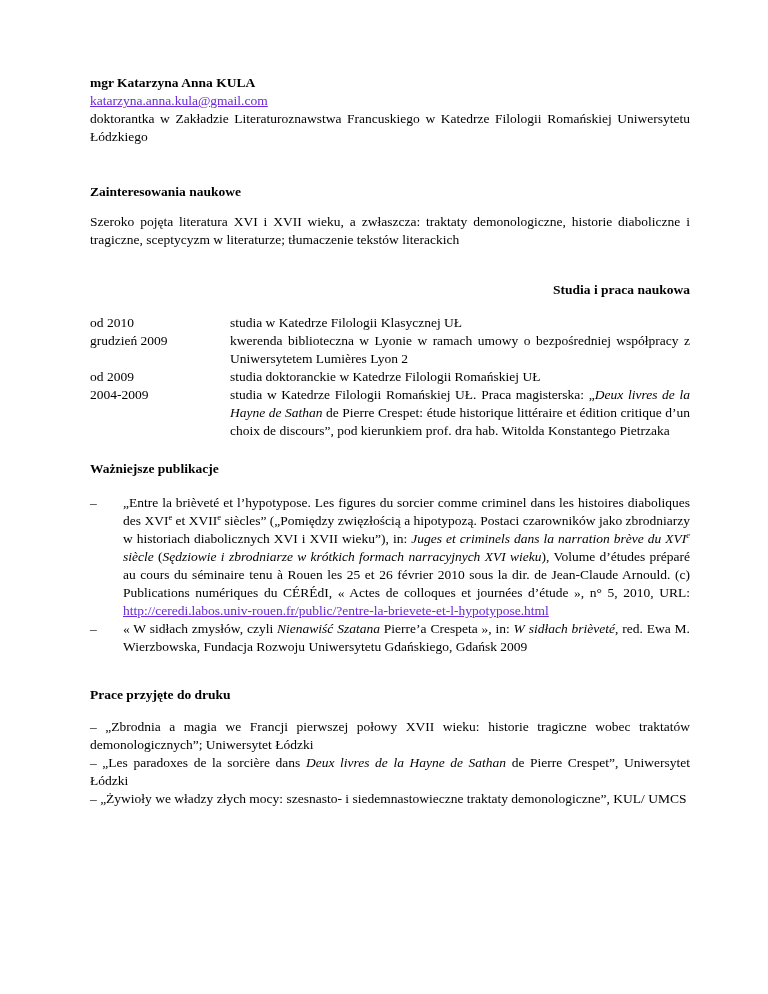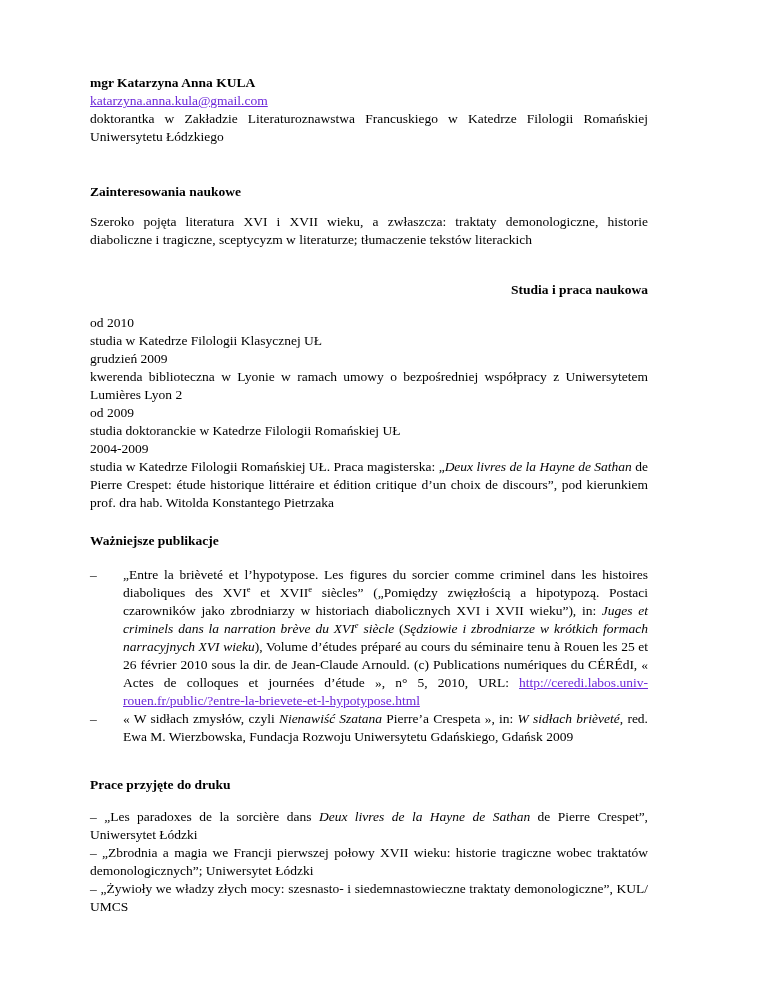--- a/index.html
+++ b/index.html
@@ -7,36 +7,36 @@
     width: 768px; height: 994px;
     font-family: "Liberation Serif", serif;
     font-size: 13.5px;
     line-height: 18px;
     color: #000000;
     overflow: hidden;
   }
   .page {
     box-sizing: border-box;
     width: 768px; height: 994px;
-    padding: 74px 120px 0 90px;
+    padding: 74px 78px 0 90px;
   }
   p, h1, h2 { margin: 0; padding: 0; font-size: 13.5px; line-height: 18px; }
   h1, h2 { font-weight: bold; }
   .just { text-align: justify; }
 
   .h-interests { margin-top: 37px; }
   .p-interests { margin-top: 12px; }
   .h-studies   { margin-top: 32px; text-align: right; }
   .rows        { margin-top: 15px; }
   .h-pubs      { margin-top: 20px; }
   .plist       { margin-top: 16px; }
   .h-forth     { margin-top: 30px; }
   .forth-list  { margin-top: 14px; }
 
-  .row { display: flex; flex-direction: column; }
+  .row { display: flex; }
   .row .date { width: 140px; flex: none; }
   .row .desc { flex: 1; text-align: justify; }
 
   .pitem { display: flex; }
   .pitem .dash { width: 33px; flex: none; }
   .pitem .ptext { flex: 1; text-align: justify; }
 
   a.email { color: #6d28d9; text-decoration: underline; cursor: pointer; }
   a.url   { color: #6d28d9; text-decoration: underline; cursor: pointer; overflow-wrap: break-word; }
 
@@ -85,18 +85,18 @@
       <p class="ptext"><span>„Entre la brièveté et l’hypotypose. Les figures du sorcier comme criminel dans les histoires diaboliques des XVI</span><sup>e</sup><span> et XVII</span><sup>e</sup><span> siècles” („Pomiędzy zwięzłością a hipotypozą. Postaci czarowników jako zbrodniarzy w historiach diabolicznych XVI i XVII wieku”), in: </span><em>Juges et criminels dans la narration brève du XVI</em><sup class="i">e</sup><em> siècle</em><span> (</span><em>Sędziowie i zbrodniarze w krótkich formach narracyjnych XVI wieku</em><span>), Volume d’études préparé au cours du séminaire tenu à Rouen les 25 et 26 février 2010 sous la dir. de Jean-Claude Arnould. (c) Publications numériques du CÉRÉdI, « Actes de colloques et journées d’étude », n° 5, 2010, URL: </span><a class="url">http://ceredi.labos.univ-rouen.fr/public/?entre-la-brievete-et-l-hypotypose.html</a></p>
     </div>
     <div class="pitem">
       <span class="dash">–</span>
       <p class="ptext"><span>« W sidłach zmysłów, czyli </span><em>Nienawiść Szatana</em><span> Pierre’a Crespeta », in: </span><em>W sidłach brièveté</em><span>, red. Ewa M. Wierzbowska, Fundacja Rozwoju Uniwersytetu Gdańskiego, Gdańsk 2009</span></p>
     </div>
   </div>
 
   <h2 class="h-forth">Prace przyjęte do druku</h2>
   <div class="forth-list">
+    <p class="just">– „Zbrodnia a magia we Francji pierwszej połowy XVII wieku: historie tragiczne wobec traktatów demonologicznych”; Uniwersytet Łódzki</p>
     <p class="just"><span>– „Les paradoxes de la sorcière dans </span><em>Deux livres de la Hayne de Sathan</em><span> de Pierre Crespet”, Uniwersytet Łódzki</span></p>
-    <p class="just">– „Zbrodnia a magia we Francji pierwszej połowy XVII wieku: historie tragiczne wobec traktatów demonologicznych”; Uniwersytet Łódzki</p>
     <p class="just">– „Żywioły we władzy złych mocy: szesnasto- i siedemnastowieczne traktaty demonologiczne”, KUL/ UMCS</p>
   </div>
 
 </div>
 
 </body></html>

